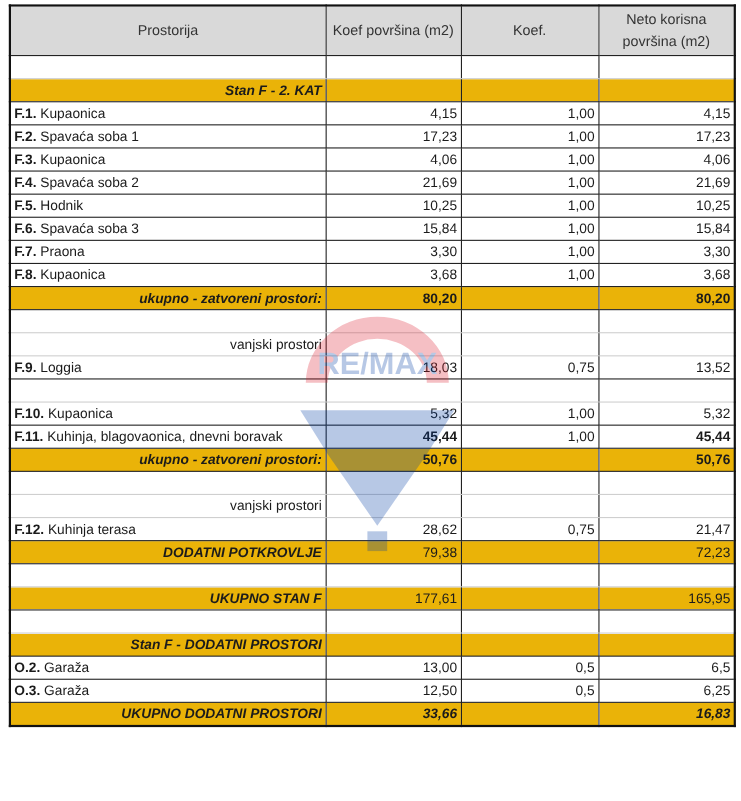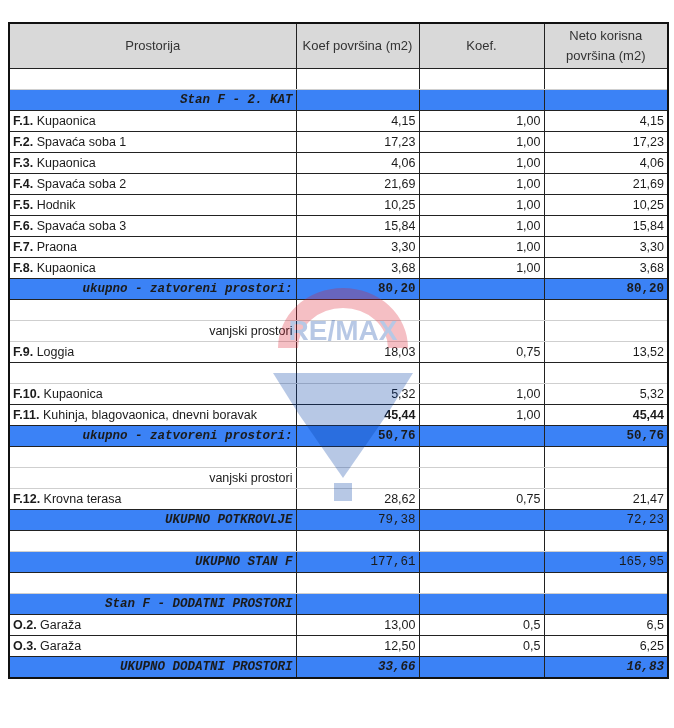--- a/index.html
+++ b/index.html
@@ -1,26 +1,26 @@
 <!DOCTYPE html>
 <html><head>
 <meta charset="utf-8">
 <style>
   html, body { margin: 0; padding: 0; background: #ffffff; }
   body { width: 674px; height: 728px; position: relative; overflow: hidden;
          font-family: "Liberation Sans", sans-serif; color: #1b1b1b; }
-  .wrap { position: absolute; left: 8px; top: 22px; }
+  .wrap { position: absolute; left: 8px; top: 4px; }
   table { border-collapse: collapse; table-layout: fixed; width: 659px;
           border: 2px solid #111; font-size: 12.5px; }
   col.c1 { width: 287px; } col.c2 { width: 123px; } col.c3 { width: 125px; } col.c4 { width: 124px; }
   td, th { height: 20px; padding: 0 3px; border-left: 1.5px solid #222; border-right: 1.5px solid #222;
            border-top: 1px solid #cfcfcf; border-bottom: 1px solid #cfcfcf; white-space: nowrap; overflow: hidden; }
   th { background: #d9d9d9; font-weight: normal; height: 44px; text-align: center; line-height: 20px;
        border-bottom: 1.5px solid #222; color: #333; font-size: 13px; }
-  tr.section td, tr.subtotal td, tr.total td { background: #3b82f6; font-family: Liberation Mono, monospace; }
+  tr.section td, tr.subtotal td, tr.total td { background: #eab308; }
   tr.section td, tr.subtotal td, tr.total td { border-top: 1.5px solid #222; border-bottom: 1.5px solid #222; }
   tr.item td { border-top: 1px solid #222; border-bottom: 1px solid #222; }
   tr.blank td { border-top: 1px solid #cfcfcf; border-bottom: 1px solid #cfcfcf; }
   .label-right { text-align: right; font-style: italic; font-weight: bold; }
   .label-ital { text-align: right; }
   .num { text-align: right; }
   .bold { font-weight: bold; }
   .code { font-weight: bold; }
   .watermark { position: absolute; left: 268px; top: 278px; width: 150px; height: 230px; pointer-events: none; opacity: 0.28; }
 </style>
@@ -158,27 +158,27 @@
           <td></td>
           <td></td>
         </tr>
         <tr class="subheading">
           <td class="label-ital">vanjski prostori</td>
           <td></td>
           <td></td>
           <td></td>
         </tr>
         <tr class="item">
-          <td><span class="code">F.12.</span> <span>Krovna terasa</span></td>
+          <td><span class="code">F.12.</span> <span>Kuhinja terasa</span></td>
           <td class="num">28,62</td>
           <td class="num">0,75</td>
           <td class="num">21,47</td>
         </tr>
         <tr class="total">
-          <td class="label-right">UKUPNO POTKROVLJE</td>
+          <td class="label-right">DODATNI POTKROVLJE</td>
           <td class="num">79,38</td>
           <td></td>
           <td class="num">72,23</td>
         </tr>
         <tr class="blank">
           <td></td>
           <td></td>
           <td></td>
           <td></td>
         </tr>

